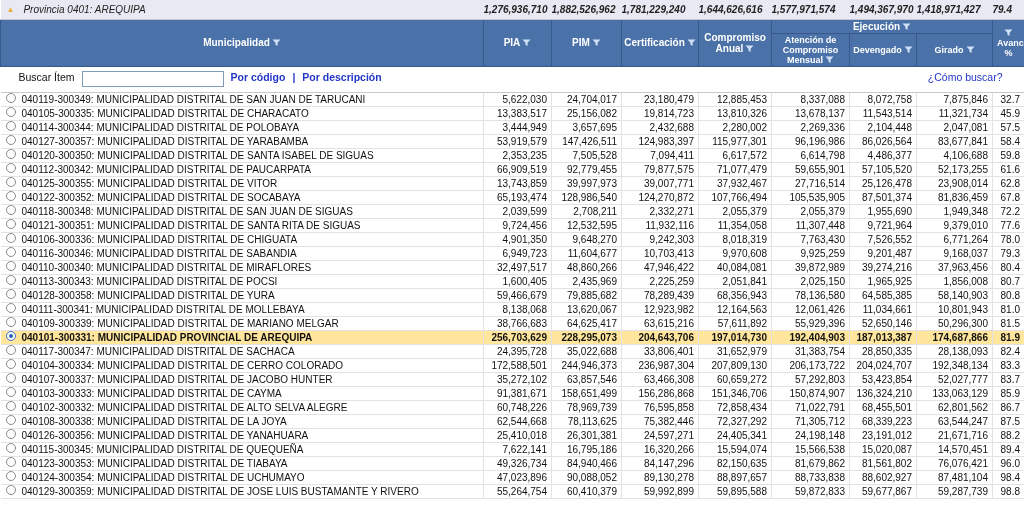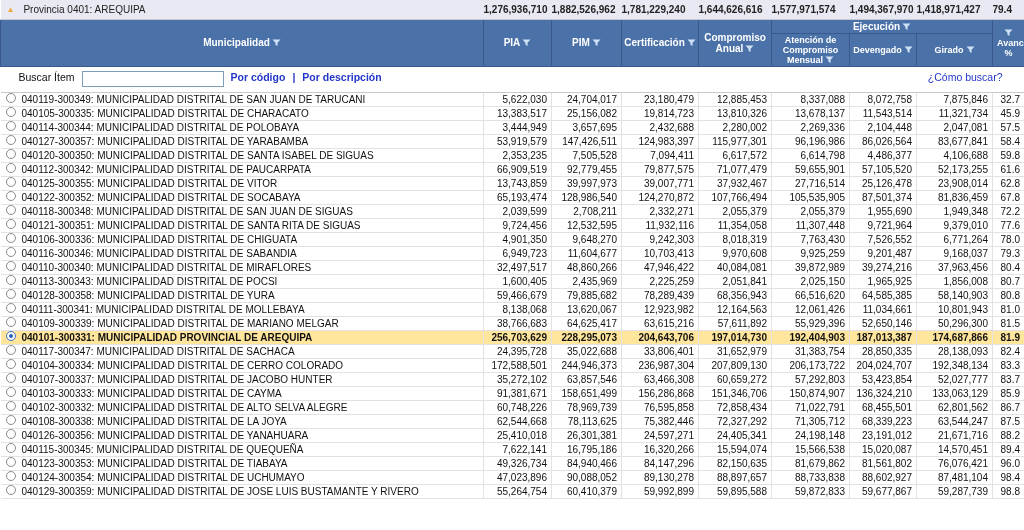--- a/index.html
+++ b/index.html
@@ -17,21 +17,21 @@
   }
   td { padding: 0; }
 
   
   .summary-row td {
     background: var(--summary-bg, #e9e9f3);
     height: 19px;
     font-size: 10px;
     color: #222;
     border-bottom: 1px solid #c6c6d2;
-    white-space: nowrap; overflow: hidden;
+    white-space: nowrap; overflow: hidden; font-style: italic;
   }
   .summary-label-cell { padding-left: 6px; }
   .summary-row td.num { text-align: left; padding-right: 4px; font-weight: bold; }
   .tri {
     color: var(--expander-orange, #eda93a);
     font-size: 8px; margin-right: 9px; cursor: pointer;
     display: inline-block; vertical-align: 1px;
   }
 
   
@@ -377,21 +377,21 @@
     <td class="num">80.7</td>
   </tr>
       <tr>
     <td class="muni-cell">
       <span class="radio"></span><span class="rowlabel">040128-300358: MUNICIPALIDAD DISTRITAL DE YURA</span>
     </td>
     <td class="num">59,466,679</td>
     <td class="num">79,885,682</td>
     <td class="num">78,289,439</td>
     <td class="num">68,356,943</td>
-    <td class="num">66,516,620</td>
+    <td class="num">78,136,580</td>
     <td class="num">64,585,385</td>
     <td class="num">58,140,903</td>
     <td class="num">80.8</td>
   </tr>
       <tr>
     <td class="muni-cell">
       <span class="radio"></span><span class="rowlabel">040111-300341: MUNICIPALIDAD DISTRITAL DE MOLLEBAYA</span>
     </td>
     <td class="num">8,138,068</td>
     <td class="num">13,620,067</td>

